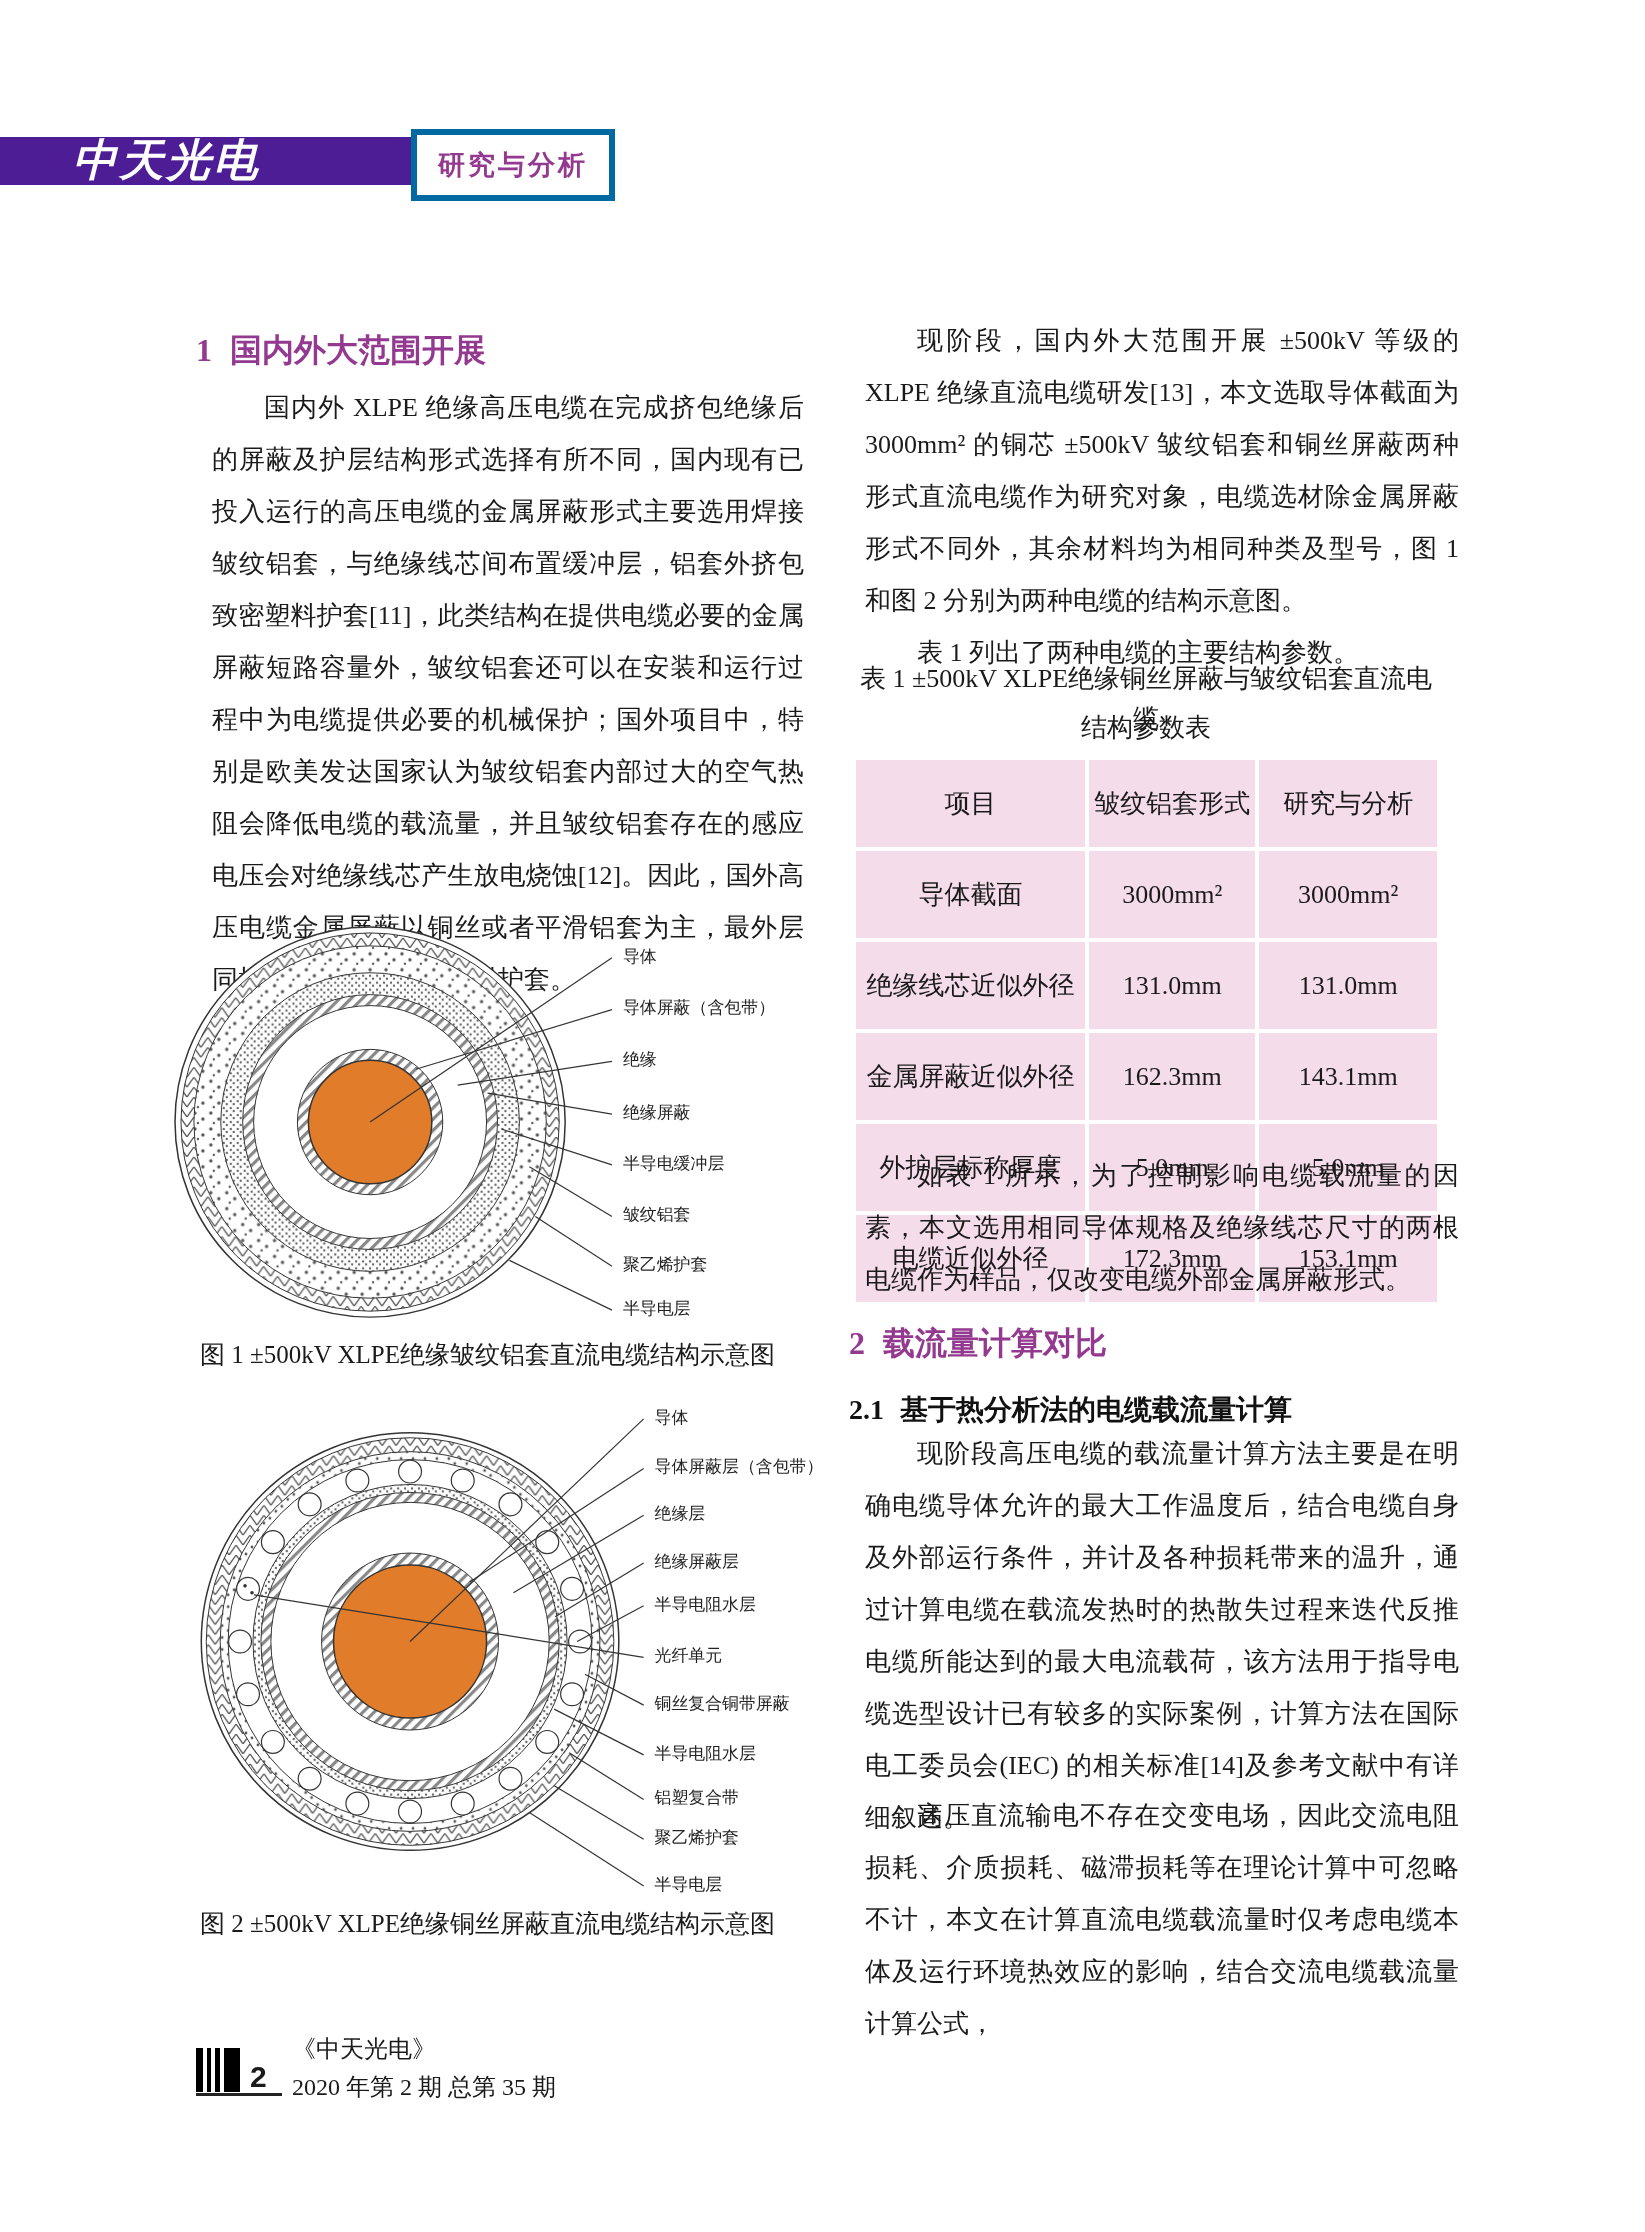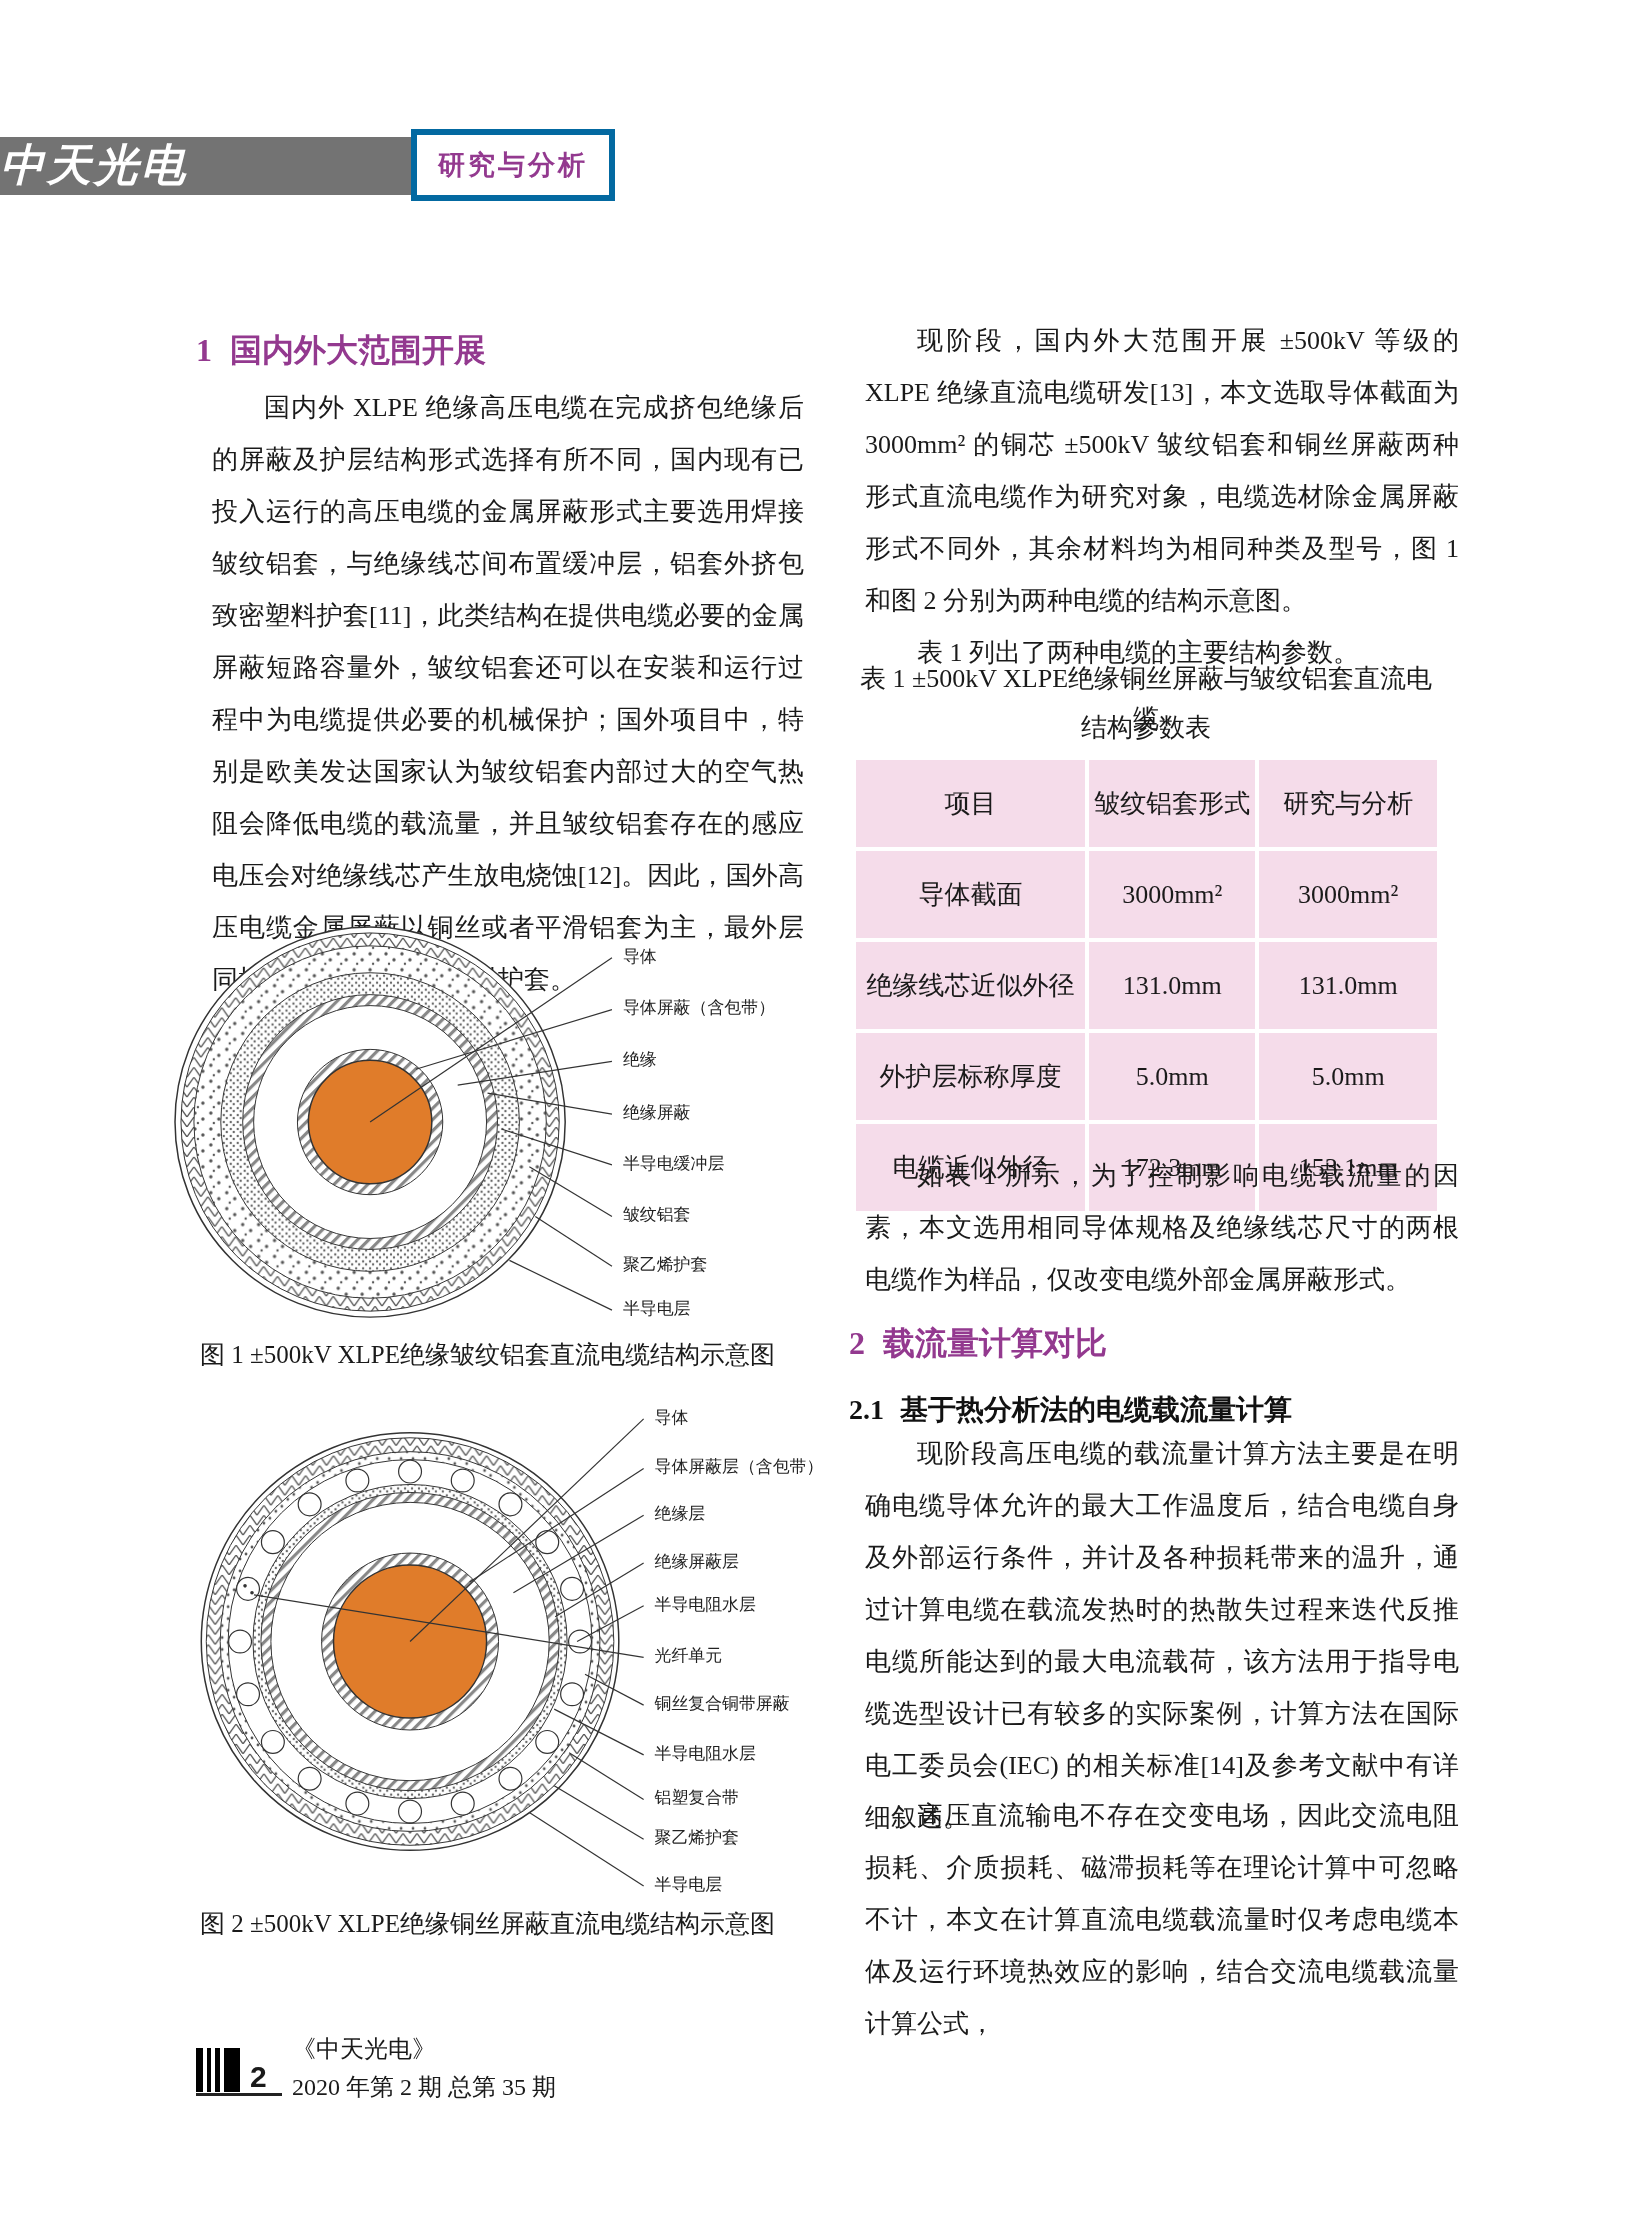--- a/index.html
+++ b/index.html
@@ -7,23 +7,23 @@
     position:relative;
     width:1646px;height:2233px;
     background:#ffffff;
     font-family:"Liberation Serif", serif;
     color:#1a1a1a;
     overflow:hidden;
     margin:0 auto;
   }
   
   .header-band{
-    position:absolute;left:0;top:137px;width:411px;height:58px;
-    background:#737373;
-    display:flex;align-items:center;justify-content:flex-start;
+    position:absolute;left:0;top:137px;width:411px;height:48px;
+    background:#4c1d95;
+    display:flex;align-items:center;justify-content:center;
     padding-right:78px;box-sizing:border-box;
   }
   .logo{
     color:#ffffff;font-family:"Liberation Serif",serif;
     font-weight:bold;font-style:italic;
     font-size:44px;letter-spacing:3px;line-height:1;
   }
   .header-box{
     position:absolute;left:411px;top:129px;width:204px;height:72px;
     background:#ffffff;border:6px solid #0369a1;box-sizing:border-box;
@@ -264,20 +264,25 @@
         <td>导体截面</td>
         <td>3000mm²</td>
         <td>3000mm²</td>
       </tr>
       <tr>
         <td>绝缘线芯近似外径</td>
         <td>131.0mm</td>
         <td>131.0mm</td>
       </tr>
       <tr>
+        <td>金属屏蔽近似外径</td>
+        <td>162.3mm</td>
+        <td>143.1mm</td>
+      </tr>
+      <tr>
         <td>外护层标称厚度</td>
         <td>5.0mm</td>
         <td>5.0mm</td>
       </tr>
       <tr>
         <td>电缆近似外径</td>
         <td>172.3mm</td>
         <td>153.1mm</td>
       </tr>
     </tbody>

